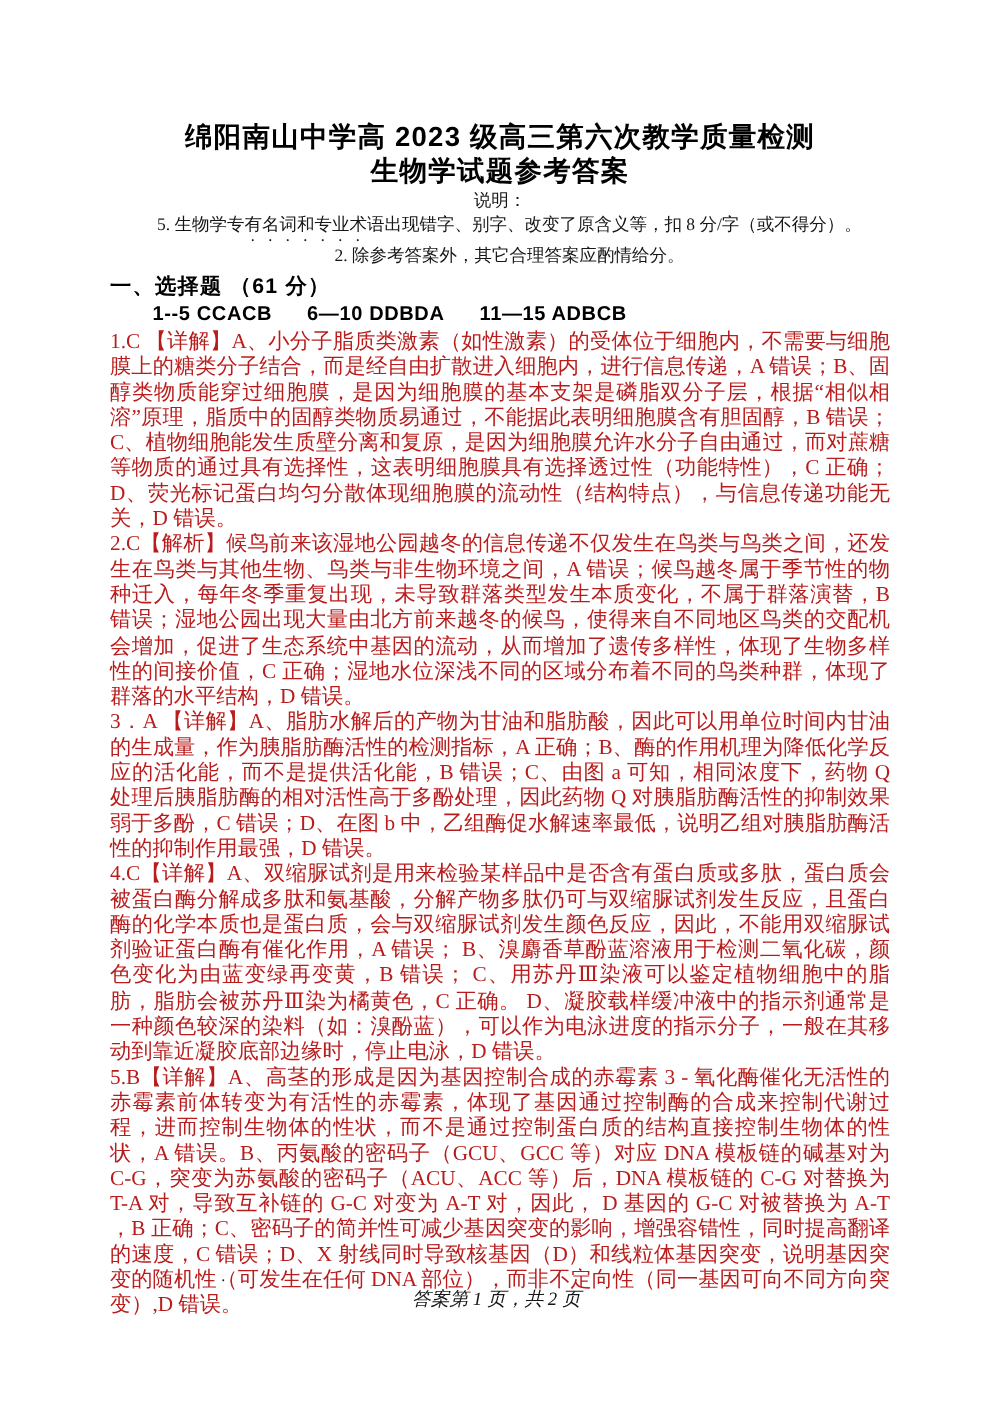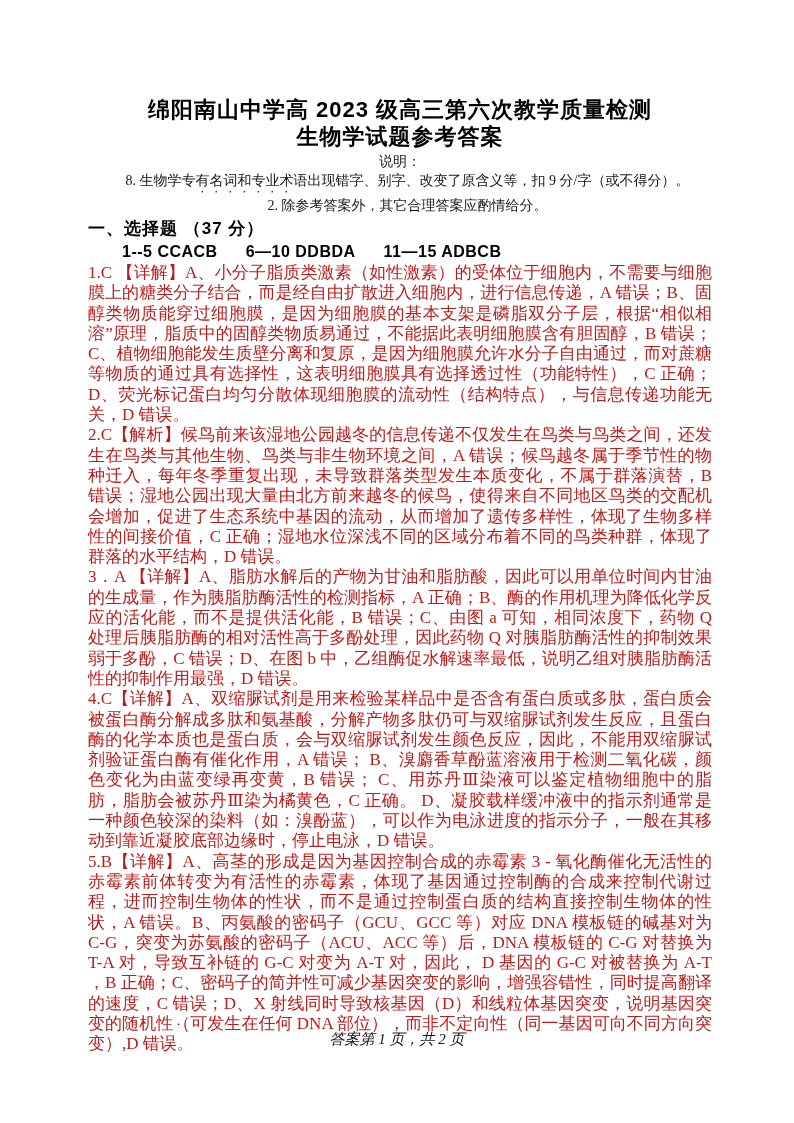--- a/index.html
+++ b/index.html
@@ -105,25 +105,25 @@
 </head>
 <body>
 
 <div class="page">
 
   <h1 class="doc-title">绵阳南山中学高 2023 级高三第六次教学质量检测</h1>
   <h1 class="doc-title">生物学试题参考答案</h1>
 
   <div class="notes">
     <div class="notes-heading">说明：</div>
-    <div class="note-item"><span>8. 生物学专</span><span class="em-dots">有名词和专业术</span><span>语出现错字、别字、改变了原含义等，扣 9 分/字（或不得分）。</span></div>
+    <div class="note-item"><span>5. 生物学专</span><span class="em-dots">有名词和专业术</span><span>语出现错字、别字、改变了原含义等，扣 8 分/字（或不得分）。</span></div>
     <div class="note-item">2. 除参考答案外，其它合理答案应酌情给分。</div>
   </div>
 
-  <div class="section-heading">一、选择题 （37 分）</div>
+  <div class="section-heading">一、选择题 （61 分）</div>
 
   <div class="answer-line">
     <span class="answer-group">1--5 CCACB</span><span class="answer-group">6—10 DDBDA</span><span class="answer-group">11—15 ADBCB</span>
   </div>
 
   <div class="explanations">
     <p>1.C 【详解】A、小分子脂质类激素（如性激素）的受体位于细胞内，不需要与细胞膜上的糖类分子结合，而是经自由扩散进入细胞内，进行信息传递，A 错误；B、固醇类物质能穿过细胞膜，是因为细胞膜的基本支架是磷脂双分子层，根据“相似相溶”原理，脂质中的固醇类物质易通过，不能据此表明细胞膜含有胆固醇，B 错误；C、植物细胞能发生质壁分离和复原，是因为细胞膜允许水分子自由通过，而对蔗糖等物质的通过具有选择性，这表明细胞膜具有选择透过性（功能特性），C 正确；D、荧光标记蛋白均匀分散体现细胞膜的流动性（结构特点），与信息传递功能无关，D 错误。</p>
     <p>2.C【解析】候鸟前来该湿地公园越冬的信息传递不仅发生在鸟类与鸟类之间，还发生在鸟类与其他生物、鸟类与非生物环境之间，A 错误；候鸟越冬属于季节性的物种迁入，每年冬季重复出现，未导致群落类型发生本质变化，不属于群落演替，B 错误；湿地公园出现大量由北方前来越冬的候鸟，使得来自不同地区鸟类的交配机会增加，促进了生态系统中基因的流动，从而增加了遗传多样性，体现了生物多样性的间接价值，C 正确；湿地水位深浅不同的区域分布着不同的鸟类种群，体现了群落的水平结构，D 错误。</p>
     <p>3．A 【详解】A、脂肪水解后的产物为甘油和脂肪酸，因此可以用单位时间内甘油的生成量，作为胰脂肪酶活性的检测指标，A 正确；B、酶的作用机理为降低化学反应的活化能，而不是提供活化能，B 错误；C、由图 a 可知，相同浓度下，药物 Q 处理后胰脂肪酶的相对活性高于多酚处理，因此药物 Q 对胰脂肪酶活性的抑制效果弱于多酚，C 错误；D、在图 b 中，乙组酶促水解速率最低，说明乙组对胰脂肪酶活性的抑制作用最强，D 错误。</p>
     <p>4.C【详解】A、双缩脲试剂是用来检验某样品中是否含有蛋白质或多肽，蛋白质会被蛋白酶分解成多肽和氨基酸，分解产物多肽仍可与双缩脲试剂发生反应，且蛋白酶的化学本质也是蛋白质，会与双缩脲试剂发生颜色反应，因此，不能用双缩脲试剂验证蛋白酶有催化作用，A 错误； B、溴麝香草酚蓝溶液用于检测二氧化碳，颜色变化为由蓝变绿再变黄，B 错误； C、用苏丹Ⅲ染液可以鉴定植物细胞中的脂肪，脂肪会被苏丹Ⅲ染为橘黄色，C 正确。 D、凝胶载样缓冲液中的指示剂通常是一种颜色较深的染料（如：溴酚蓝），可以作为电泳进度的指示分子，一般在其移动到靠近凝胶底部边缘时，停止电泳，D 错误。</p>

